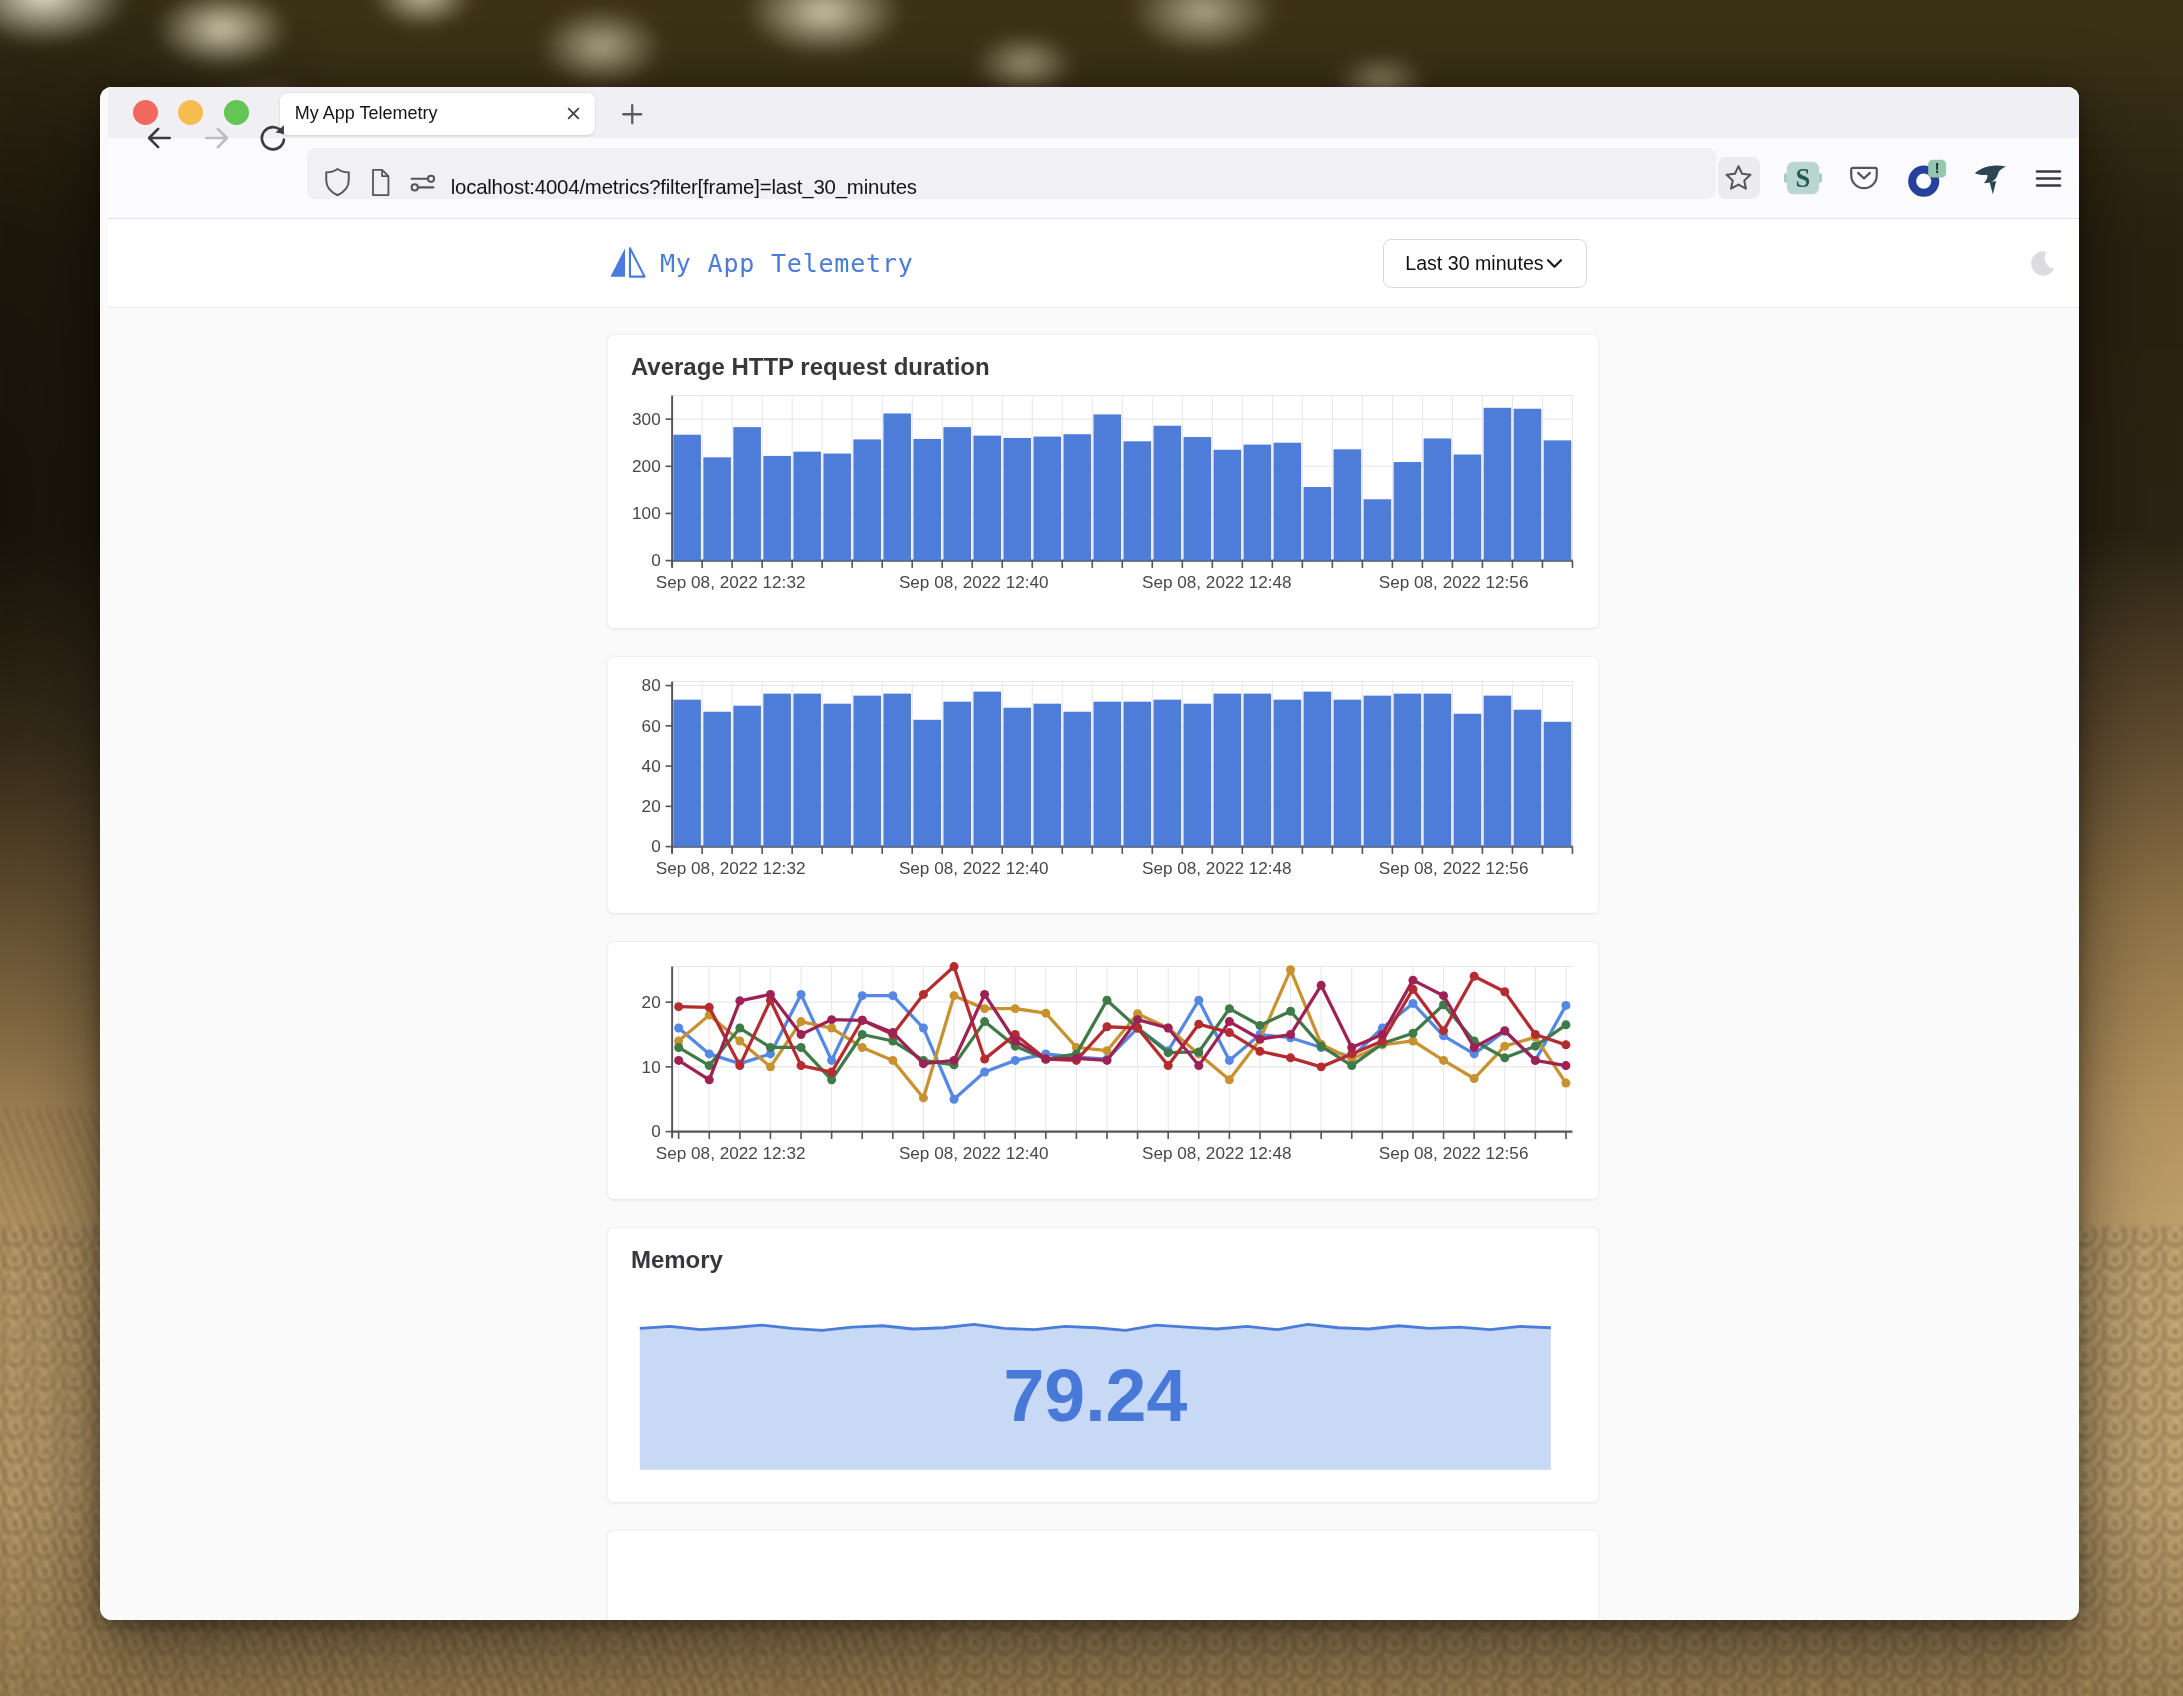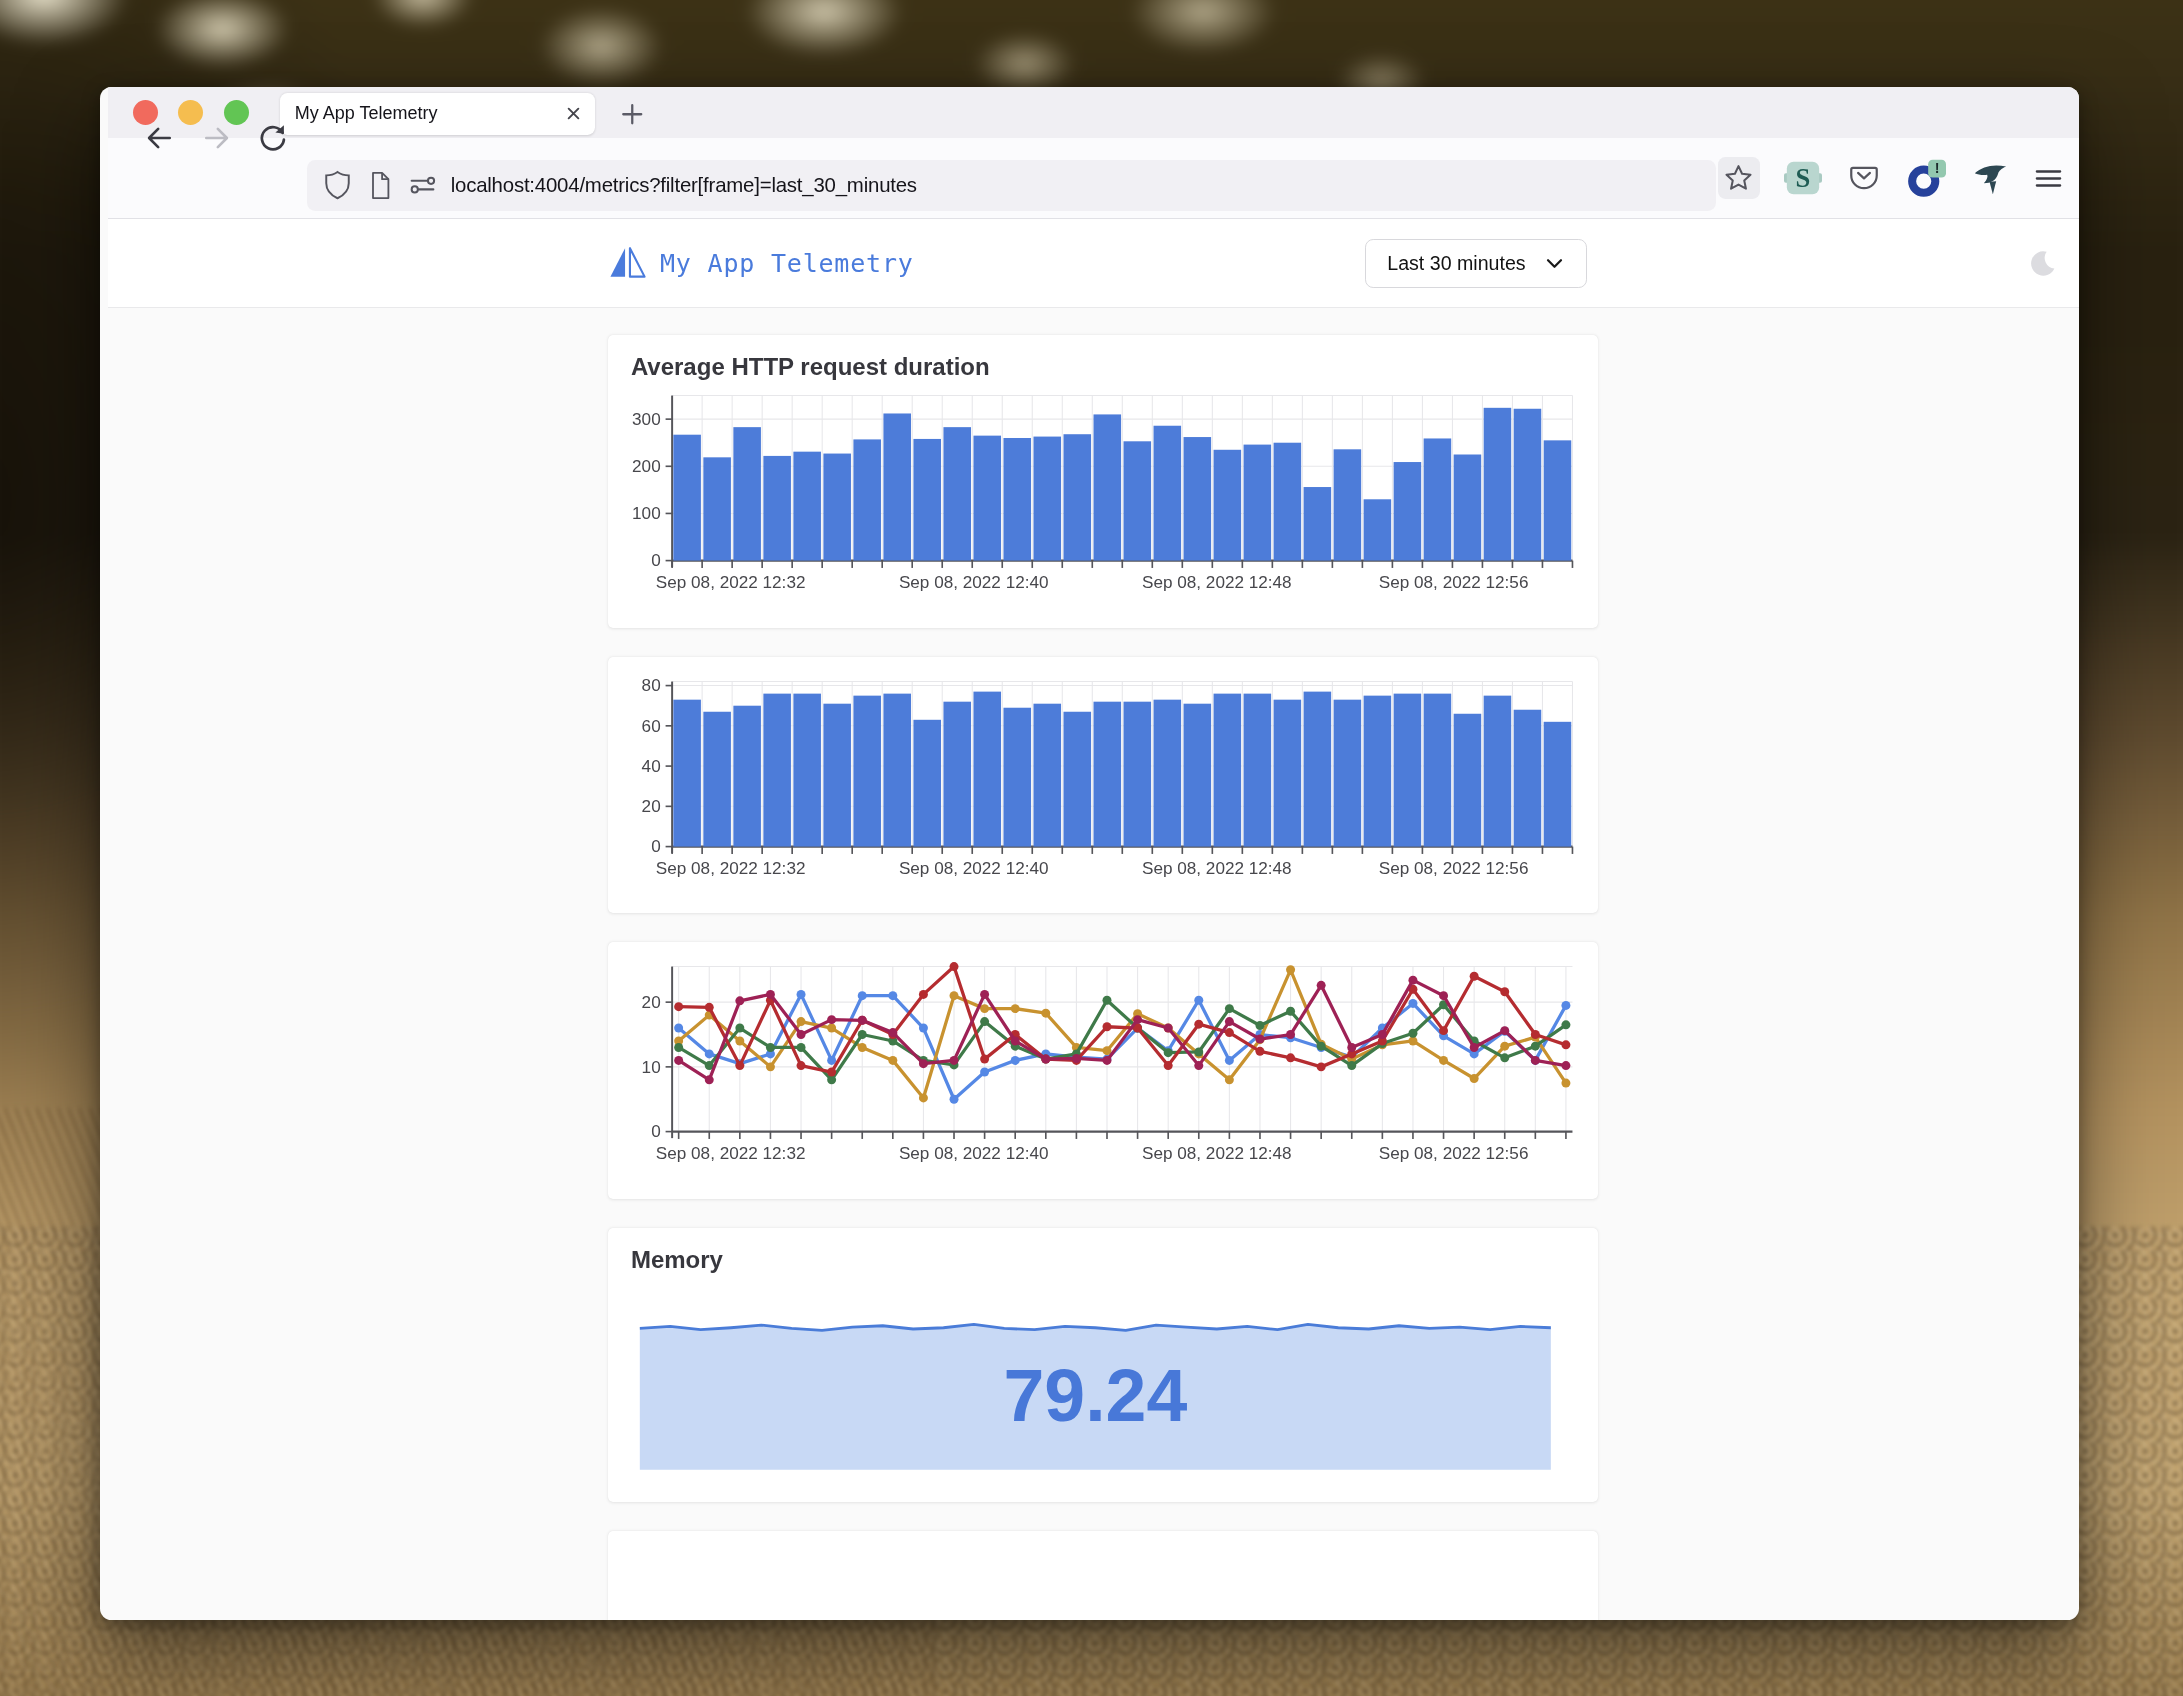--- a/index.html
+++ b/index.html
@@ -38,31 +38,31 @@
   .t-yellow{left:70px;background:#f5bd4f;}
   .t-green{left:116px;background:#62c554;}
   .tab{position:absolute;left:172px;top:5.7px;width:315px;height:42px;background:#fff;border-radius:7.4px;
     box-shadow:0 0.8px 2.5px rgba(0,0,0,.14);display:flex;align-items:center;padding:0 11.4px 0 14.7px;box-sizing:border-box;}
   .tab-title{flex:1;font-size:18px;color:#15141a;white-space:nowrap;overflow:hidden;}
   .icon-btn{display:flex;align-items:center;justify-content:center;}
   .newtab{position:absolute;left:507px;top:9.8px;width:34px;height:34px;border-radius:4.9px;}
   .toolbar{position:relative;height:80px;background:#fbfbfd;border-bottom:0.8px solid #e1e1e6;}
   .nav-ico{position:absolute;top:77px;transform:translate(-50%,-50%);}
   .toolbar svg,.tabbar svg{display:block;}
-  .urlbar{position:absolute;left:199px;top:22px;width:1409px;height:51px;background:#f1f0f4;border-radius:8.2px;
-    display:flex;align-items:center;padding:0 14.7px;box-sizing:border-box;gap:13px;}
+  .urlbar{position:absolute;left:199px;top:10px;width:1409px;height:51px;background:#f1f0f4;border-radius:8.2px;
+    display:flex;align-items:flex-end;padding:0 14.7px;box-sizing:border-box;gap:13px;}
   .url-text{font-size:20.4px;color:#15141a;letter-spacing:-0.2px;white-space:nowrap;}
   .tb-right{position:absolute;right:14.7px;top:0;height:80px;display:flex;align-items:center;gap:24.5px;}
   .starbox{width:42px;height:42px;background:#ececf0;border-radius:7.4px;display:flex;align-items:center;justify-content:center;}
   
   .app-header{position:relative;background:#fff;border-bottom:0.8px solid #e9e9eb;height:88px;}
   .app-header-inner{margin-left:500px;width:990px;height:100%;display:flex;align-items:center;justify-content:space-between;}
   .brand{display:flex;align-items:center;gap:13px;}
   .brand-title{font-family:"DejaVu Sans Mono", monospace;font-weight:500;font-size:25px;color:#4a7bdc;letter-spacing:0.8px;}
-  .range-select{display:flex;align-items:center;gap:18px;height:47px;border:0.8px solid #d8d8dc;border-radius:8.2px;
+  .range-select{display:flex;align-items:center;height:47px;border:0.8px solid #d8d8dc;border-radius:8.2px;
     background:#fff;padding:0 21px;margin-right:11.4px;font-size:19.6px;color:#121212;}
   .moon{position:absolute;right:21px;top:28px;}
   .content{padding-top:27px;}
   .card{width:990px;margin:0 0 29px 500px;background:#fff;border-radius:4.9px;box-sizing:border-box;
     padding:18px 19.6px 19.6px;box-shadow:0 0.8px 3.3px rgba(0,0,0,.09),0 0 0.8px rgba(0,0,0,.08);}
   .card-title{font-size:24px;color:#37373d;margin:0 0 8.2px 3.3px;font-weight:700;}
   .chart-svg{display:block;width:951px;}
   .stub{height:114px;margin-bottom:0;}
 </style>
 </head>

